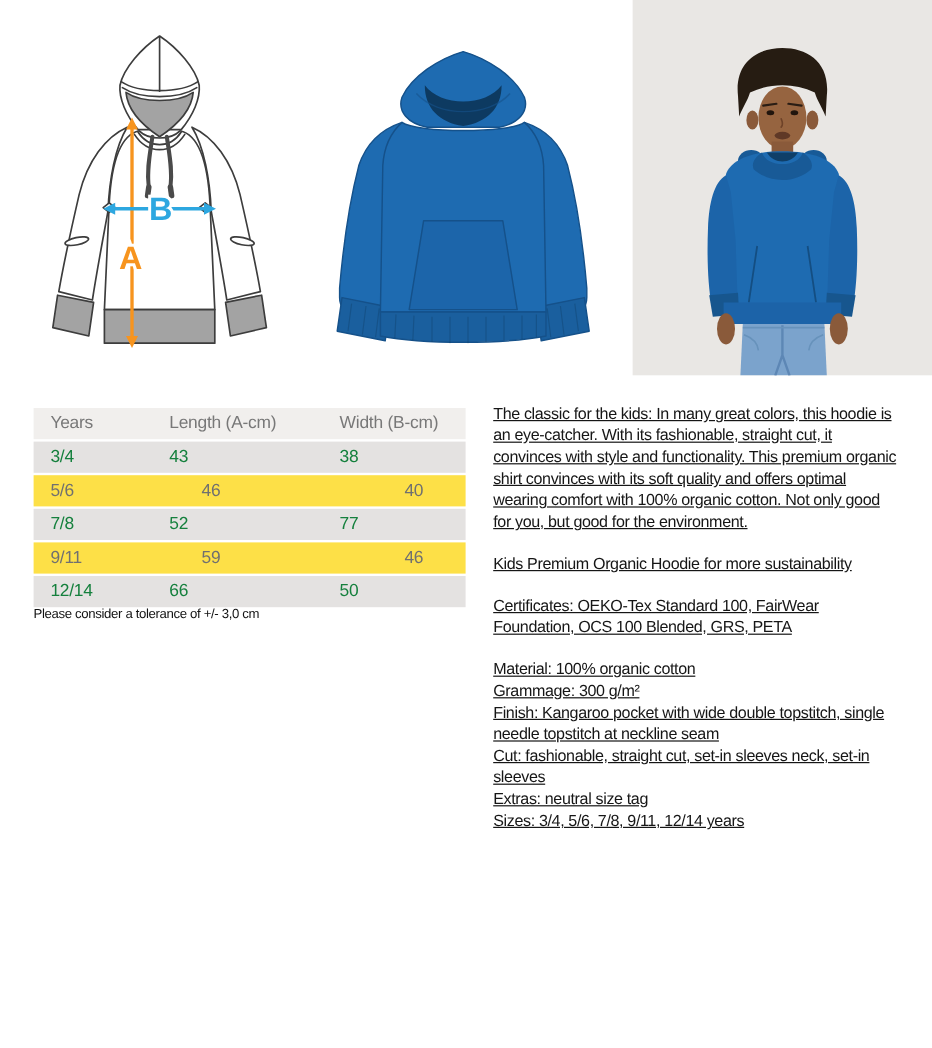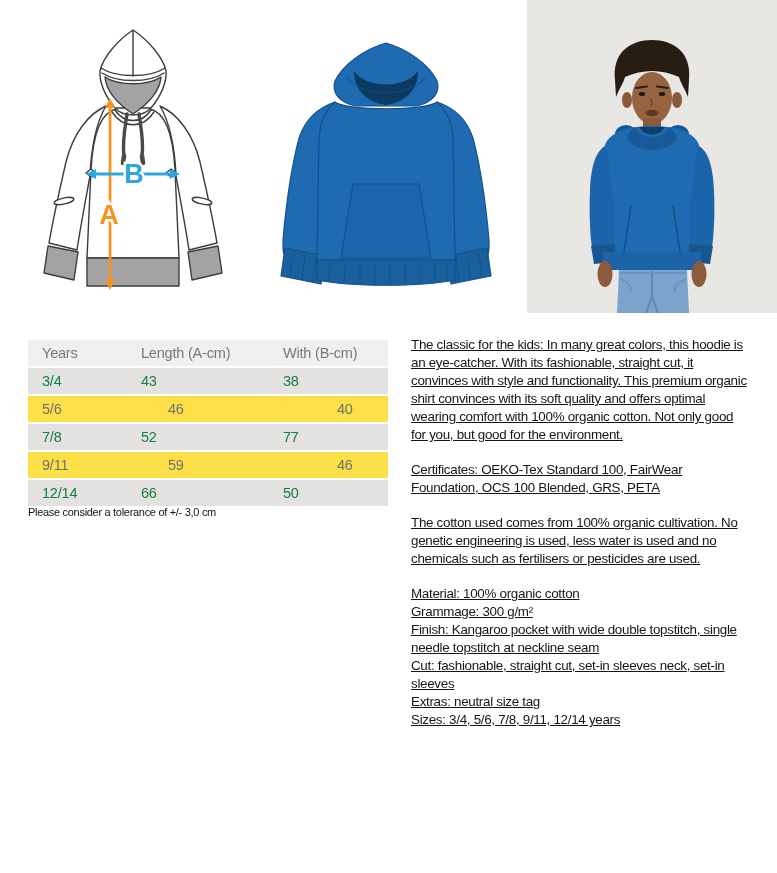--- a/index.html
+++ b/index.html
@@ -176,21 +176,21 @@
       <ellipse cx="78" cy="274" rx="7.5" ry="13" fill="#8a5a3a"></ellipse>
       <ellipse cx="172" cy="274" rx="7.5" ry="13" fill="#8a5a3a"></ellipse>
     </g>
   </svg>
 </div>
 
 <div class="size-table">
   <div class="trow thead">
     <div>Years</div>
     <div>Length (A-cm)</div>
-    <div>With (B-cm)</div>
+    <div>Width (B-cm)</div>
   </div>
   <div class="trow rodd">
     <div>3/4</div>
     <div>43</div>
     <div>38</div>
   </div>
   <div class="trow reven">
     <div>5/6</div>
     <div>46</div>
     <div>40</div>
@@ -209,21 +209,21 @@
     <div>12/14</div>
     <div>66</div>
     <div>50</div>
   </div>
 </div>
 
 <div class="tolerance">Please consider a tolerance of +/- 3,0 cm</div>
 
 <div class="description">
   <p>The classic for the kids: In many great colors, this hoodie is an eye-catcher. With its fashionable, straight cut, it convinces with style and functionality. This premium organic shirt convinces with its soft quality and offers optimal wearing comfort with 100% organic cotton. Not only good for you, but good for the environment.</p>
+  <p>Kids Premium Organic Hoodie for more sustainability</p>
   <p>Certificates: OEKO-Tex Standard 100, FairWear Foundation, OCS 100 Blended, GRS, PETA</p>
-  <p>The cotton used comes from 100% organic cultivation. No genetic engineering is used, less water is used and no chemicals such as fertilisers or pesticides are used.</p>
   <p>Material: 100% organic cotton
 Grammage: 300 g/m²
 Finish: Kangaroo pocket with wide double topstitch, single needle topstitch at neckline seam
 Cut: fashionable, straight cut, set-in sleeves neck, set-in sleeves
 Extras: neutral size tag
 Sizes: 3/4, 5/6, 7/8, 9/11, 12/14 years</p>
 </div>
 
 </body></html>

